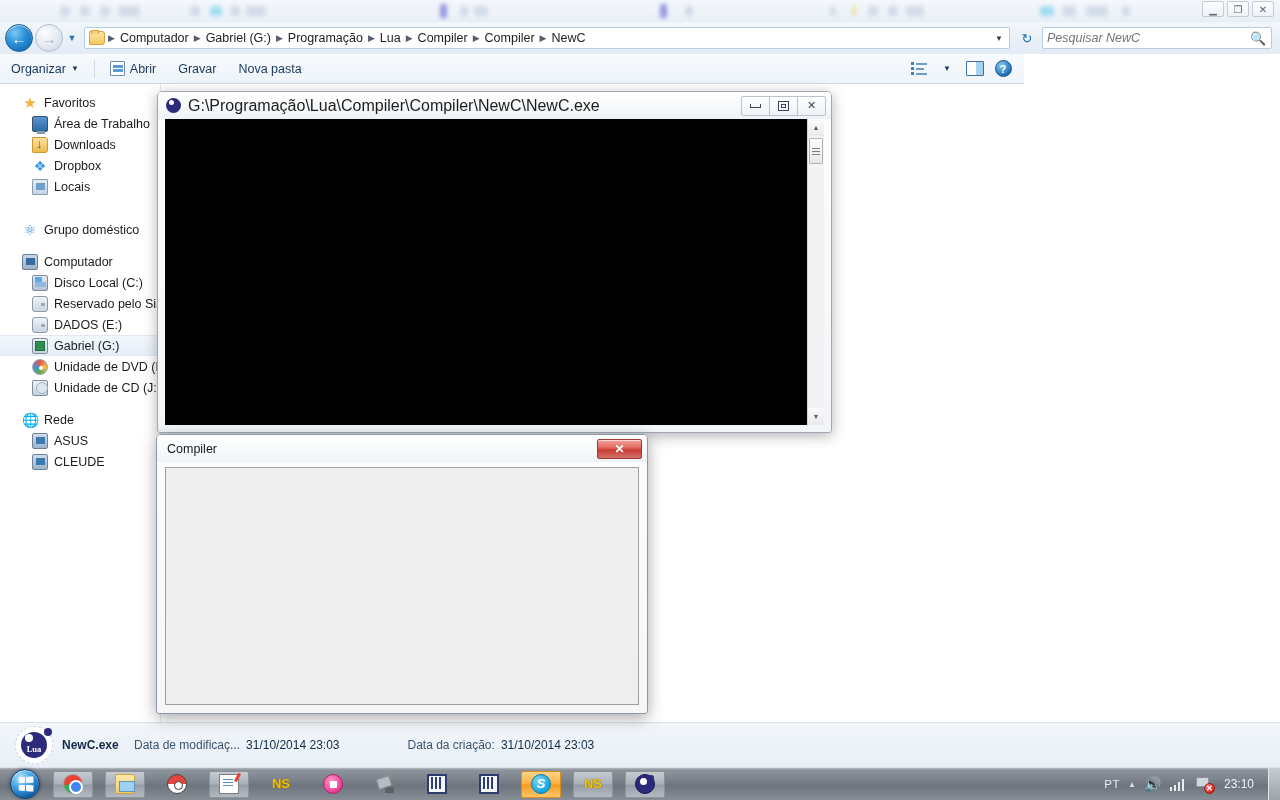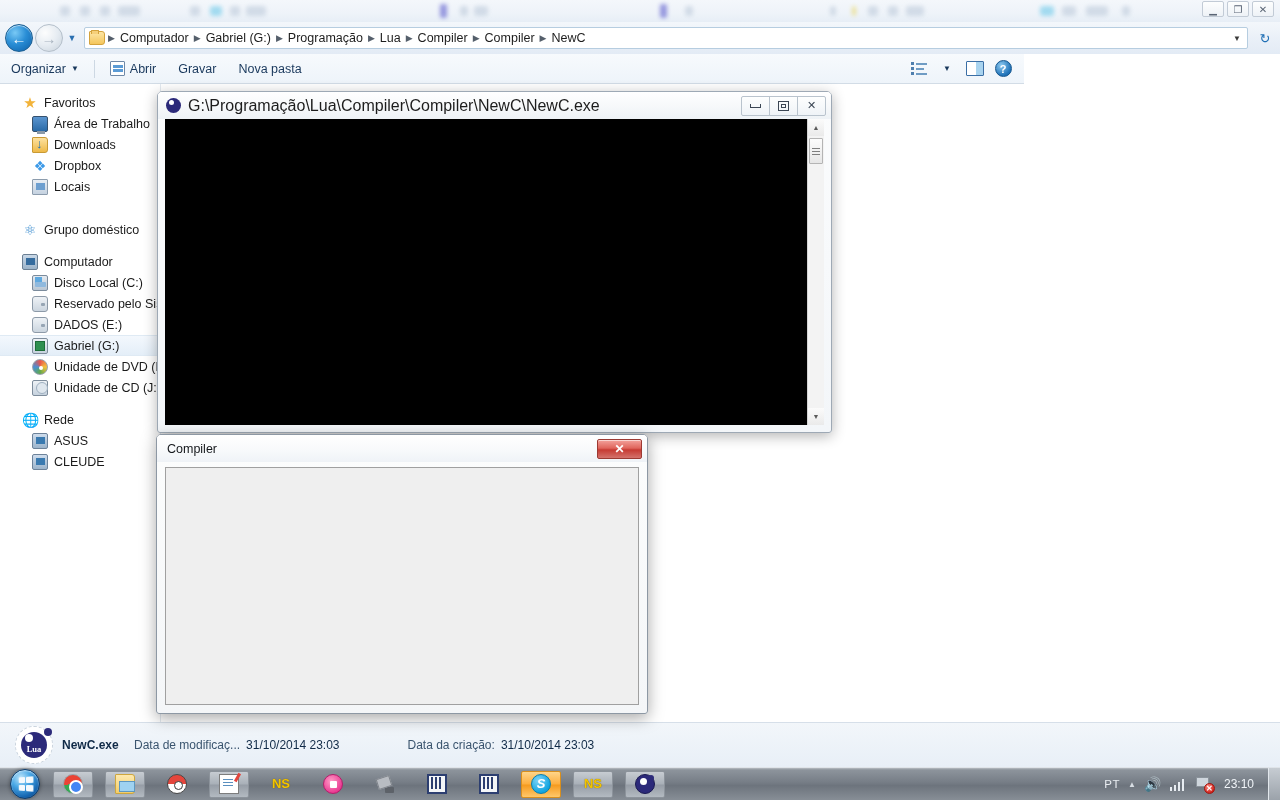--- a/index.html
+++ b/index.html
@@ -527,20 +527,24 @@
         <span class="crumb">Compiler</span>
         <span class="crumb-sep">▶</span>
         <span class="crumb">Compiler</span>
         <span class="crumb-sep">▶</span>
         <span class="crumb">NewC</span>
         <span id="breadcrumb-drop">▼</span>
       </div>
 
       <div id="refresh-btn">↻</div>
 
+      <div id="search-box">
+        <input id="search-input" type="text" placeholder="Pesquisar NewC" style="">
+        <span id="search-icon">🔍</span>
+      </div>
     </div>
 
     <div id="toolbar-row">
       <div class="tb-item">
         <span>Organizar</span>
         <span class="tb-caret">▼</span>
       </div>
       <div class="tb-sep"></div>
       <div class="tb-item">
         <span class="tb-openico"></span>

